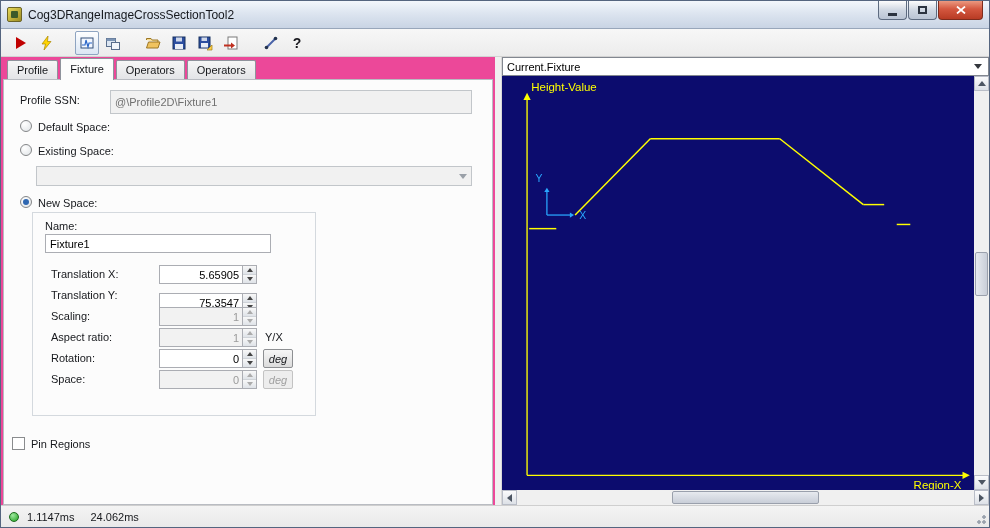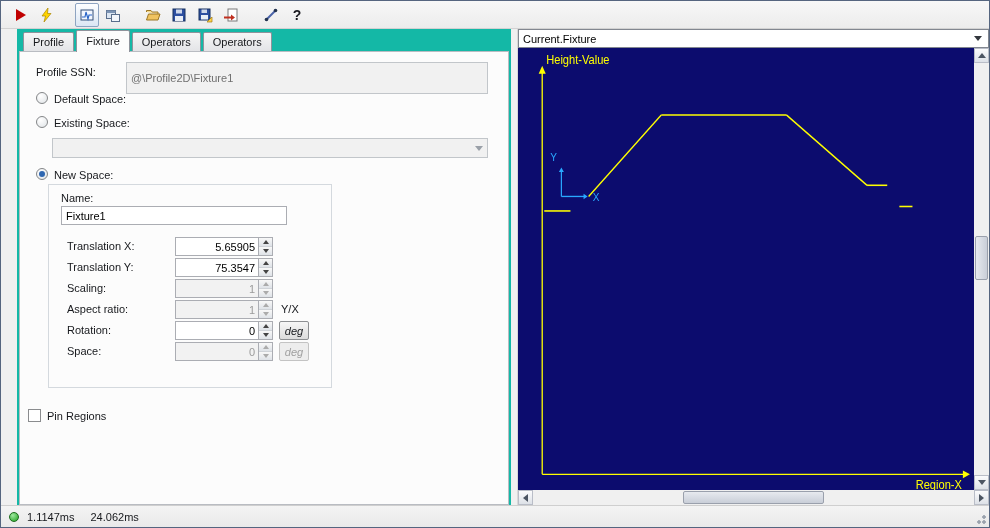--- a/index.html
+++ b/index.html
@@ -30,30 +30,30 @@
              border-bottom:1px solid #d2d2d2; display:flex; align-items:center; padding:0 8px; }
   .tbtn { width:24px; height:24px; display:flex; align-items:center; justify-content:center; margin-right:2px; }
   .tbtn.raised { border:1px solid #8ea4c1; background:linear-gradient(#fdfeff,#dbe6f4); border-radius:2px; }
   .tbtn.gap { margin-left:14px; }
   .help-q { font-size:14px; font-weight:bold; color:#17171d; }
 
   
   .body { flex:1; display:flex; min-height:0; }
 
   
-  .left { width:494px; flex:0 0 494px; display:flex; flex-direction:column; background:#14b8a6;margin-left:16px; }
+  .left { width:494px; flex:0 0 494px; display:flex; flex-direction:column; background:#ec4899; }
   .tabs { display:flex; align-items:flex-end; padding-left:6px; height:22px; position:relative; z-index:2; }
   .tab { height:19px; padding:3px 9px 0; font-size:11px; color:#16181c;
          border:1px solid #8f939c; border-bottom:none; border-radius:2px 2px 0 0;
          background:linear-gradient(#f6f6f6,#e3e4e7); margin-right:2px; }
   .tab.active { height:22px; background:#fcfcfc; position:relative; top:1px; padding-top:4px; }
   .tabpage { flex:1; background:#fcfcfc; border:1px solid #b9bcc2; position:relative; margin:0 2px 0 2px; }
 
   .lbl { position:absolute; font-size:11px; color:#17191d; white-space:nowrap; }
-  .textbox { position:absolute; height:32px; border:1px solid #abadb3; background:#fff;
+  .textbox { position:absolute; height:24px; border:1px solid #abadb3; background:#fff;
              font-size:11px; padding:0 4px; color:#000; }
   .textbox.disabled { background:#f1f1f1; color:#707070; border-color:#c2c6ca; }
   .combo { position:absolute; height:20px; border:1px solid #c2c6ca; background:#f1f1f1; display:flex;
            align-items:center; justify-content:flex-end; padding-right:4px; }
   .combo .arrow { width:0; height:0; border-left:4px solid transparent; border-right:4px solid transparent;
                   border-top:5px solid #9aa0a8; }
   .radio { position:absolute; width:12px; height:12px; border-radius:50%; border:1px solid #848688;
            background:radial-gradient(circle at 35% 30%, #ffffff, #dfe3e6); }
   .radio.checked::after { content:""; display:block; width:6px; height:6px; margin:2px;
                           border-radius:50%; background:#2f67b1; }
@@ -121,20 +121,38 @@
           background:
             radial-gradient(circle at 10px 10px, #9aa2ad 1.5px, transparent 2px),
             radial-gradient(circle at 10px 5px, #9aa2ad 1.5px, transparent 2px),
             radial-gradient(circle at 5px 10px, #9aa2ad 1.5px, transparent 2px); }
 </style>
 </head>
 <body>
 
 <div class="window">
 
+  <div class="titlebar">
+    <span class="app-icon"></span>
+    <span class="title-text">Cog3DRangeImageCrossSectionTool2</span>
+    <div class="caption-buttons">
+      <div class="cap-btn">
+          <span class="glyph-min"></span>
+        </div>
+      <div class="cap-btn">
+          <span class="glyph-max"></span>
+        </div>
+      <div class="cap-btn close">
+        <svg width="10" height="8" viewBox="0 0 10 8">
+          <line x1="1" y1="0.5" x2="9" y2="7.5" stroke="#fff" stroke-width="1.7"></line>
+          <line x1="9" y1="0.5" x2="1" y2="7.5" stroke="#fff" stroke-width="1.7"></line>
+        </svg>
+      </div>
+    </div>
+  </div>
 
   <div class="toolbar">
     <div class="tbtn">
       <svg width="16" height="16" viewBox="0 0 16 16">
           <polygon points="3,2 13,8 3,14" fill="#c00000"></polygon>
         </svg>
     </div>
     <div class="tbtn">
       <svg width="16" height="16" viewBox="0 0 16 16">
           <polygon points="9,1 3,9 6.5,9 5,15 12,6.5 8.5,6.5" fill="#ffd400" stroke="#a98500" stroke-width="0.7"></polygon>
@@ -232,21 +250,21 @@
               <div class="spin-btn">
                   <i class="arr up"></i>
                 </div>
               <div class="spin-btn">
                   <i class="arr down"></i>
                 </div>
             </div>
           </div>
 
           <span class="lbl" style="left:18px; top:76px;">Translation Y:</span>
-          <div class="numeric" style="left:126px; top:73px;">
+          <div class="numeric" style="left:126px; top:80px;">
             <input value="75.3547" style="">
             <div class="spin">
               <div class="spin-btn">
                   <i class="arr up"></i>
                 </div>
               <div class="spin-btn">
                   <i class="arr down"></i>
                 </div>
             </div>
           </div>

